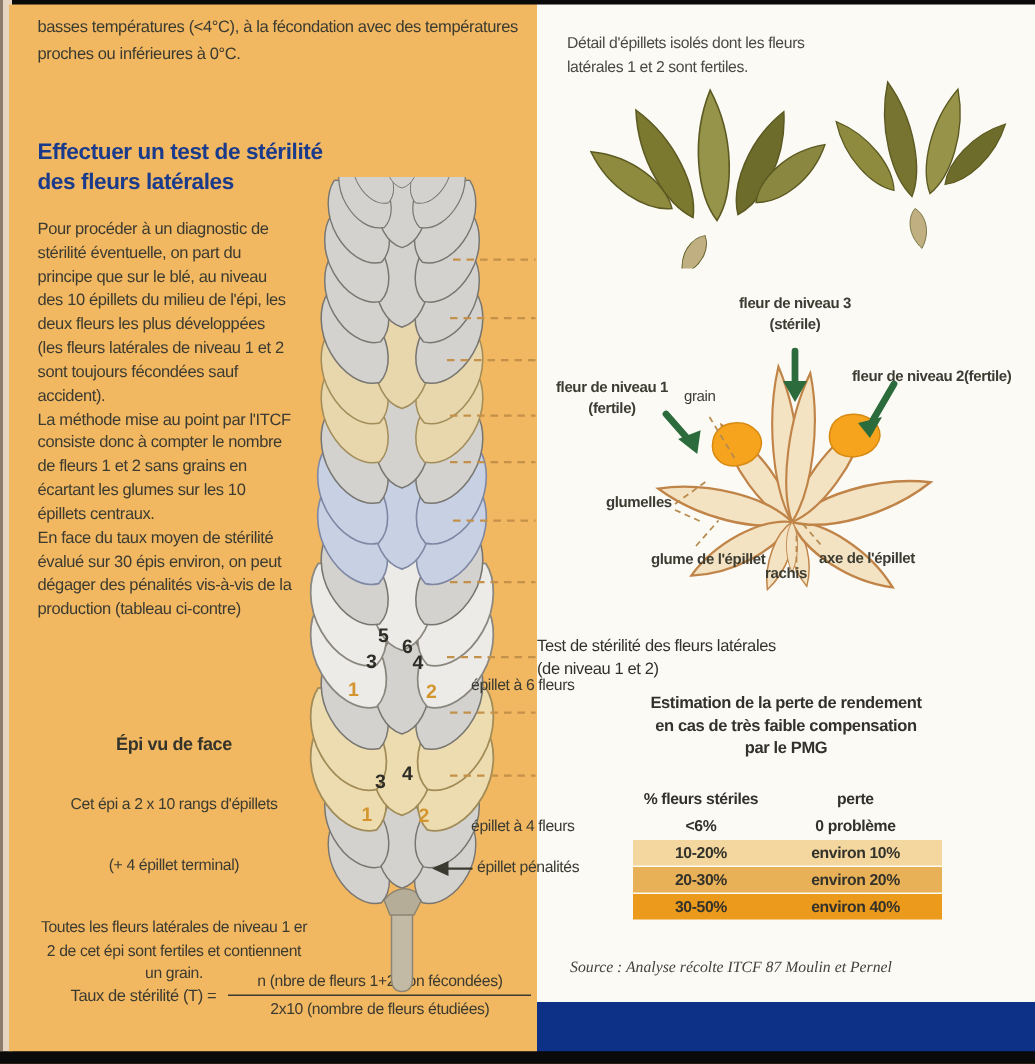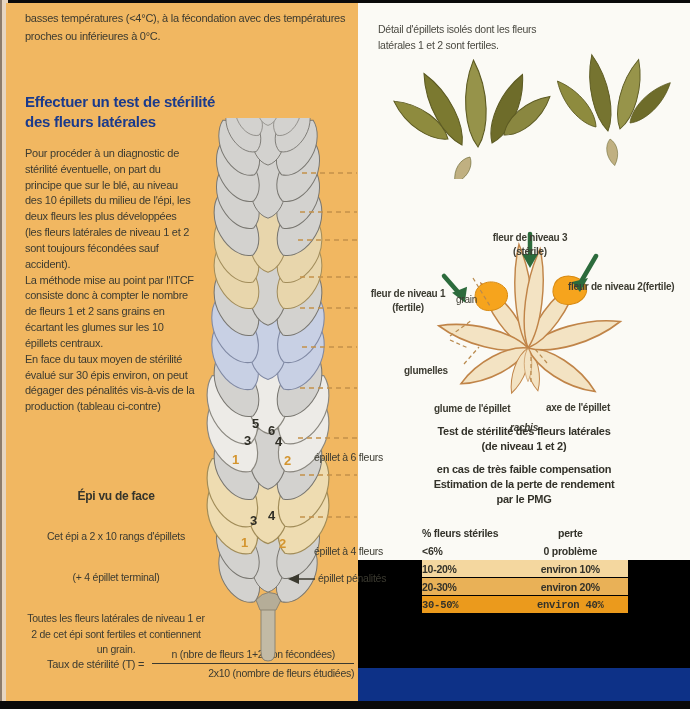--- a/index.html
+++ b/index.html
@@ -5,54 +5,54 @@
   html,body{margin:0;padding:0;background:#000;}
   body{font-family:"Liberation Sans","DejaVu Sans",sans-serif;}
   #page{position:relative;width:690px;height:709px;background:#000;overflow:hidden;letter-spacing:-0.25px;}
   .abs{position:absolute;}
   
   #left-edge{left:0;top:0;width:6px;height:701px;background:#e6d5c1;border-left:2px solid #8d7c6b;}
   #top-black{left:0;top:0;width:690px;height:3px;background:#0a0a0a;}
   #bottom-black{left:0;top:701px;width:690px;height:8px;background:#0a0a0a;}
   
   #orange-panel{left:6px;top:3px;width:352px;height:698px;background:var(--orange,#f1b761);}
-  #white-panel{left:358px;top:3px;width:332px;height:557px;background:var(--panel,#fbfaf5);}
+  #white-panel{left:358px;top:3px;width:332px;height:665px;background:var(--panel,#fbfaf5);}
   #blue-bar{left:358px;top:668px;width:332px;height:33px;background:var(--bluebar,#0d3187);}
   
   .intro{left:19px;top:7px;width:334px;font-size:11px;font-weight:normal;color:#3b3a30;line-height:1.6;}
   .heading{left:19px;top:89px;font-size:15px;font-weight:bold;color:var(--blue,#1a3a8c);line-height:1.32;}
   .bodytext{left:19px;top:143px;width:170px;font-size:11px;color:#3c3b31;line-height:1.44;}
   .bodytext p{margin:0;}
   .epi-block{left:19px;top:486px;width:182px;color:#3c3b31;text-align:center;}
   .epi-h{font-size:12px;font-weight:bold;margin-bottom:5px;color:#35342b;}
   .epi-t{font-size:10.5px;line-height:1.45;margin-top:26px;}
   .formula{left:24px;top:645px;display:flex;align-items:center;color:#3b3a30;margin-left:17px;}
   .formula .flabel{font-size:11px;white-space:nowrap;margin-right:8px;}
   .frac{width:202px;text-align:center;font-size:10.5px;}
   .frac .num-line{padding:0 2px 3px 2px;}
-  .frac .den-line{padding-top:3px;text-align:right;}
+  .frac .den-line{padding-top:3px;}
   .frac .bar{border-top:1.5px solid #3b3a30;height:0;}
   
   #ear-layer{left:0;top:0;width:690px;height:709px;pointer-events:none;z-index:5;}
   #ear-svg{position:absolute;left:185px;top:118px;}
   .num{position:absolute;font-size:13px;font-weight:bold;}
   .num.dark{color:#2f2e26;}
   .num.or{color:#d4952f;}
   .ear-label{position:absolute;font-size:10.5px;color:#3c3b31;white-space:nowrap;}
   
   .caption{left:20px;top:19px;width:164px;font-size:10.5px;color:#4b4a42;line-height:1.5;}
   #photos-svg{position:absolute;left:10px;top:36px;}
   #diagram{left:0;top:183px;width:332px;height:237px;}
-  .dlabel{position:absolute;font-size:10px;font-weight:bold;color:#3d3c32;line-height:1.35;white-space:nowrap;margin-top:35px;}
+  .dlabel{position:absolute;font-size:10px;font-weight:bold;color:#3d3c32;line-height:1.35;white-space:nowrap;}
   .center{text-align:center;}
-  .test-title{left:0;top:421px;width:332px;text-align:center;font-size:11px;font-weight:bold;color:#33322a;line-height:1.4;}
+  .test-title{left:0;top:421px;width:332px;font-size:11px;font-weight:normal;color:#33322a;line-height:1.4;}
   .estimation{left:0;top:459px;width:332px;text-align:center;font-size:11px;font-weight:bold;color:#33322a;line-height:1.35;}
   .loss-table{left:64px;top:521px;width:206px;font-size:10.5px;font-weight:bold;color:#33322a;}
   .trow{display:flex;height:17px;align-items:center;margin-bottom:1px;}
-  .trow .c1{width:44%;text-align:left;}
+  .trow .c1{width:44%;text-align:center;}
   .trow .c2{width:56%;text-align:center;}
   .source{left:22px;top:637px;width:300px;font-family:"Liberation Serif","DejaVu Serif",serif;font-style:italic;font-size:10.5px;color:#45443c;letter-spacing:0;}
   .garrow{stroke:var(--green,#2c6b3c);stroke-width:4.5;fill:none;stroke-linecap:round;}
   .garrow-head{fill:var(--green,#2c6b3c);}
   .leader{stroke:#b98a4e;stroke-width:1.2;stroke-dasharray:4 3;fill:none;}
 </style>
 </head>
 <body>
 
 <div id="page">
@@ -154,57 +154,58 @@
         <div>(stérile)</div>
       </div>
       <div class="dlabel center" style="left:6px;top:66px;width:88px;">
         <div>fleur de niveau 1</div>
         <div>(fertile)</div>
       </div>
       <div class="dlabel" style="left:98px;top:72px;font-weight:normal;">grain</div>
       <div class="dlabel" style="left:210px;top:59px;">fleur de niveau 2(fertile)</div>
       <div class="dlabel" style="left:46px;top:143px;">glumelles</div>
       <div class="dlabel" style="left:76px;top:181px;">glume de l'épillet</div>
-      <div class="dlabel" style="left:152px;top:200px;font-style:italic;">rachis</div>
+      <div class="dlabel" style="left:152px;top:190px;">rachis</div>
       <div class="dlabel" style="left:188px;top:180px;">axe de l'épillet</div>
     </div>
 
     <div class="abs test-title">
       <div>Test de stérilité des fleurs latérales</div>
       <div>(de niveau 1 et 2)</div>
     </div>
     <div class="abs estimation">
+      <div>Estimation de la perte de rendement</div>
       <div>en cas de très faible compensation</div>
-      <div>Estimation de la perte de rendement</div>
       <div>par le PMG</div>
     </div>
 
     <div class="abs loss-table">
       <div class="trow">
         <div class="c1">% fleurs stériles</div>
         <div class="c2">perte</div>
       </div>
       <div class="trow">
         <div class="c1">&lt;6%</div>
         <div class="c2">0 problème</div>
       </div>
       <div class="trow" style="background: rgb(244, 215, 159);">
         <div class="c1">10-20%</div>
         <div class="c2">environ 10%</div>
       </div>
       <div class="trow" style="background: rgb(233, 177, 87);">
         <div class="c1">20-30%</div>
         <div class="c2">environ 20%</div>
       </div>
-      <div class="trow" style="background: rgb(235, 154, 28); font-family: Liberation Mono, monospace;">
+      <div class="trow" style="background: rgb(235, 154, 28);">
         <div class="c1">30-50%</div>
         <div class="c2">environ 40%</div>
       </div>
     </div>
 
+    <div class="abs source">Source : Analyse récolte ITCF 87 Moulin et Pernel</div>
   </div>
 
   <div class="abs" id="blue-bar"></div>
   <div class="abs" id="bottom-black"></div>
 
   <div class="abs" id="ear-layer">
     <svg id="ear-svg" width="190" height="550" viewBox="185 118 190 550">
       <defs>
         <path id="spikelet" d="M0 2 C-10 -1 -16 -13 -16 -27 C-16 -42 -8 -54 0 -58 C8 -54 16 -42 16 -27 C16 -13 10 -1 0 2 Z"></path>
       </defs>

